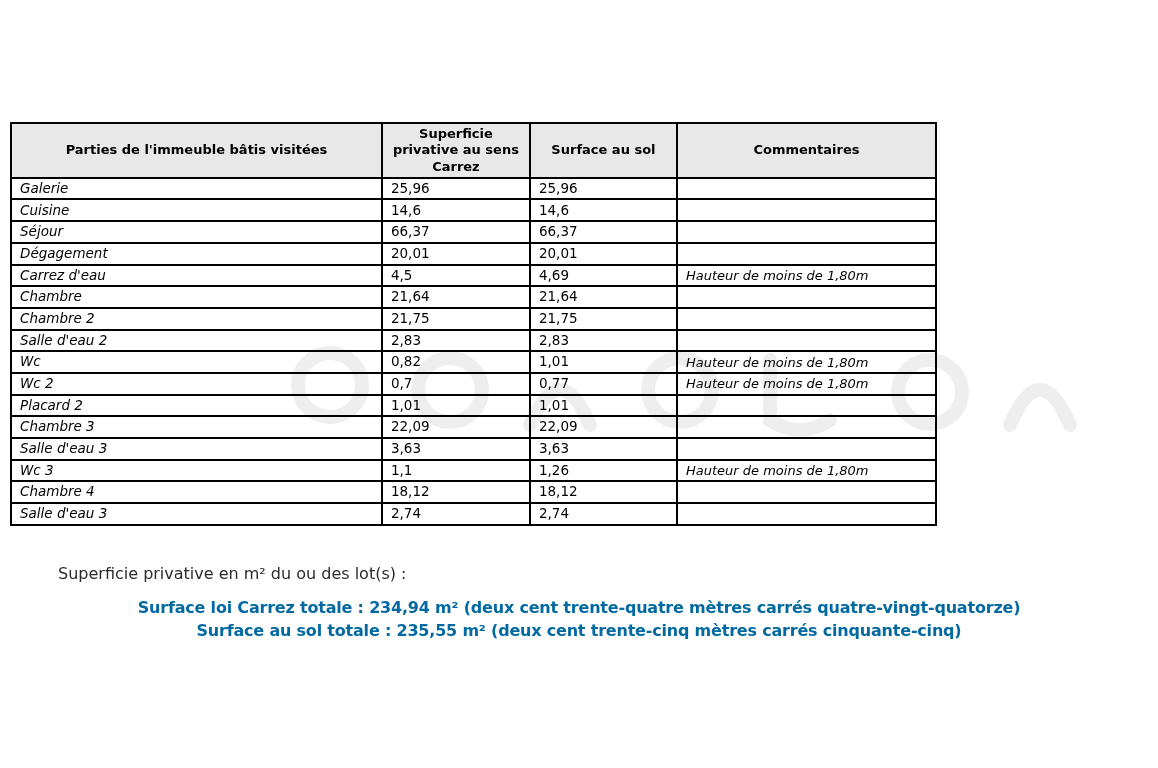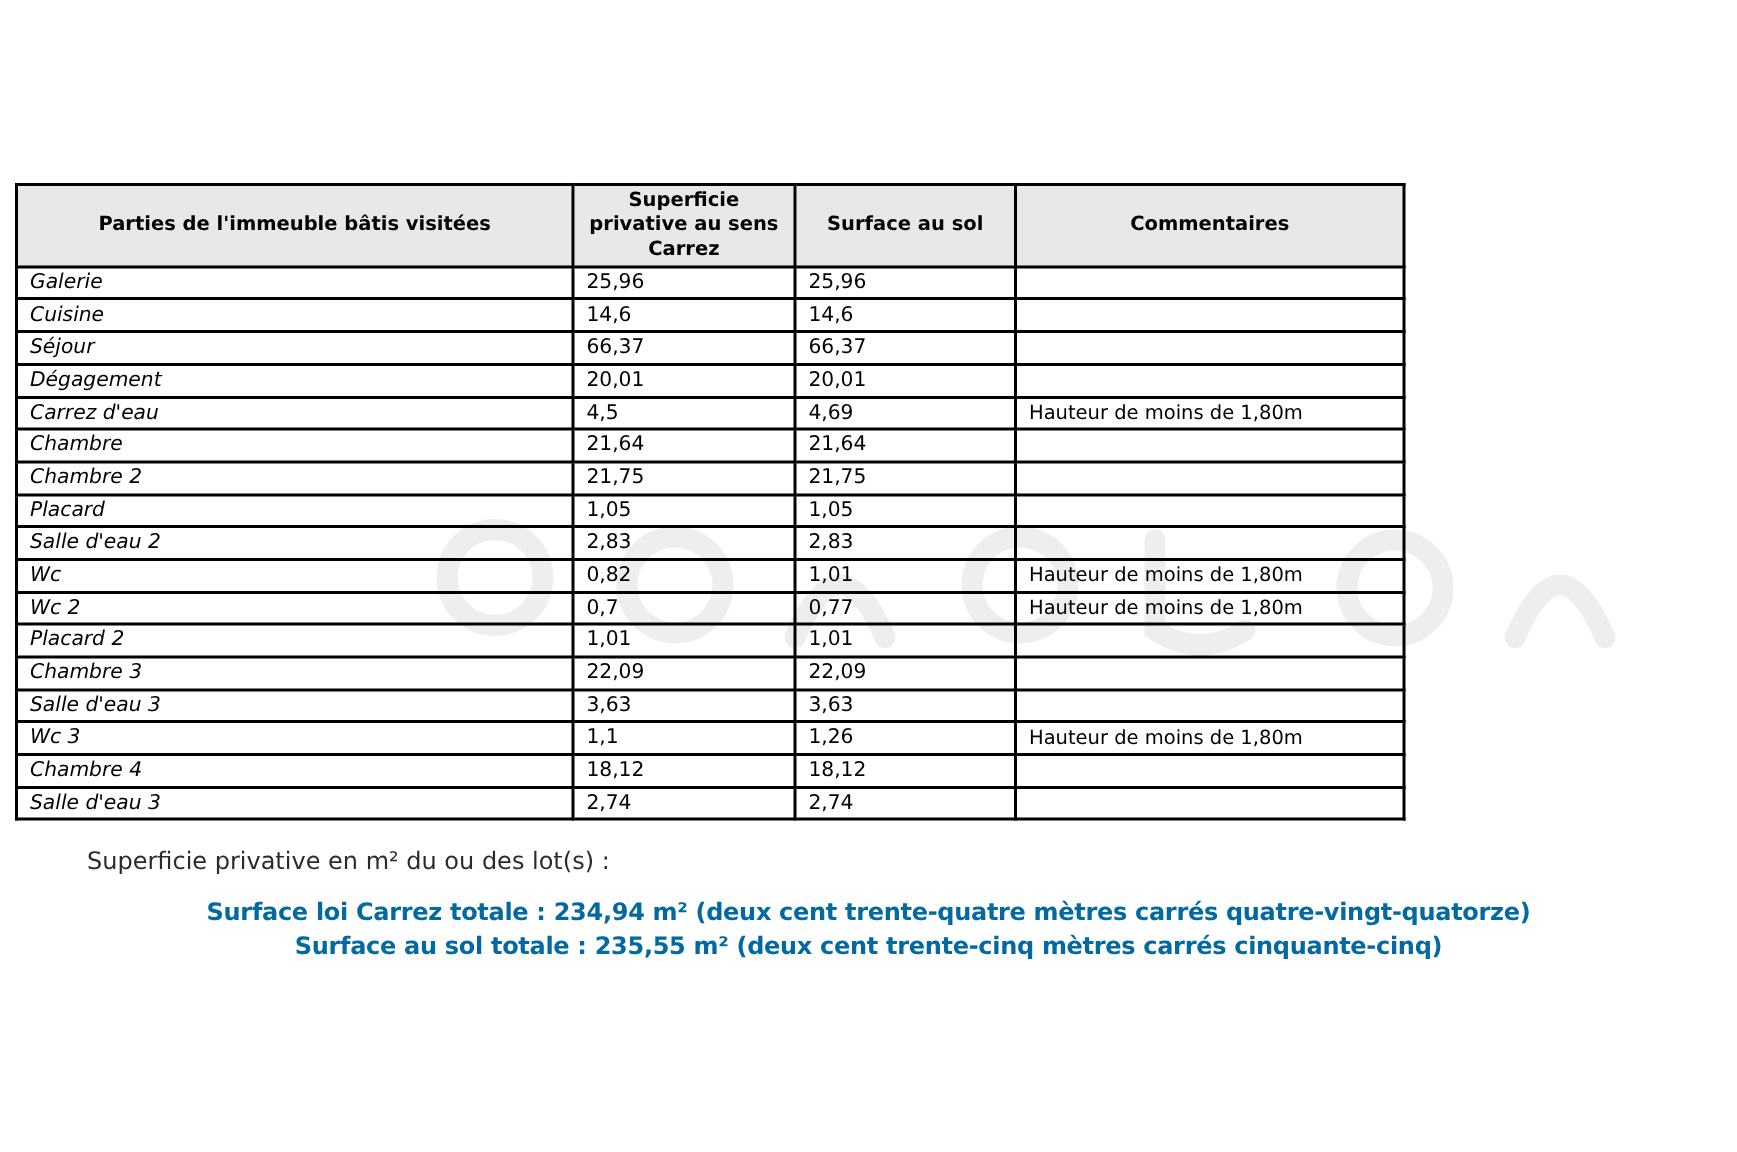--- a/index.html
+++ b/index.html
@@ -62,21 +62,21 @@
     height: 21.7px;
     padding: 0 8px;
     line-height: 1;
   }
   .col-part   { width: 40.1%; }
   .col-carrez { width: 16.0%; }
   .col-sol    { width: 15.9%; }
   .col-comm   { width: 28.0%; }
   td.left   { text-align: left; font-style: italic; }
   td.center { }
-  td.comment { font-size: 13px; }
+  td.comment { font-size: 13px; font-style: italic; }
   .footer-note {
     position: absolute;
     left: 58px;
     top: 564px;
     font-size: 16px;
     color: #2b2b2b;
     z-index: 1;
   }
   .totals {
     position: absolute;
@@ -163,26 +163,20 @@
           <td class="center">21,64</td>
           <td class="center comment"></td>
         </tr>
         <tr>
           <td class="left">Chambre 2</td>
           <td class="center">21,75</td>
           <td class="center">21,75</td>
           <td class="center comment"></td>
         </tr>
         <tr>
-          <td class="left">Placard</td>
-          <td class="center">1,05</td>
-          <td class="center">1,05</td>
-          <td class="center comment"></td>
-        </tr>
-        <tr>
           <td class="left">Salle d'eau 2</td>
           <td class="center">2,83</td>
           <td class="center">2,83</td>
           <td class="center comment"></td>
         </tr>
         <tr>
           <td class="left">Wc</td>
           <td class="center">0,82</td>
           <td class="center">1,01</td>
           <td class="center comment">Hauteur de moins de 1,80m</td>

